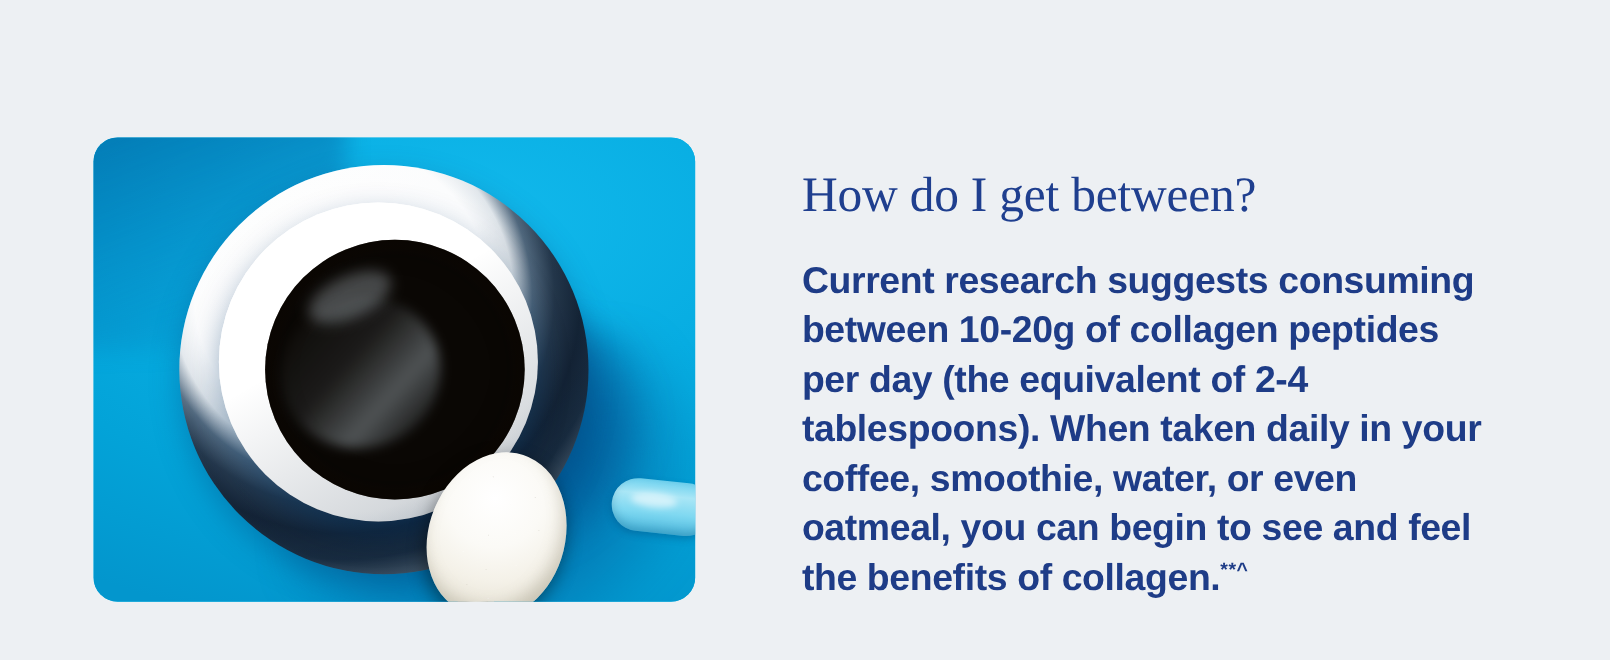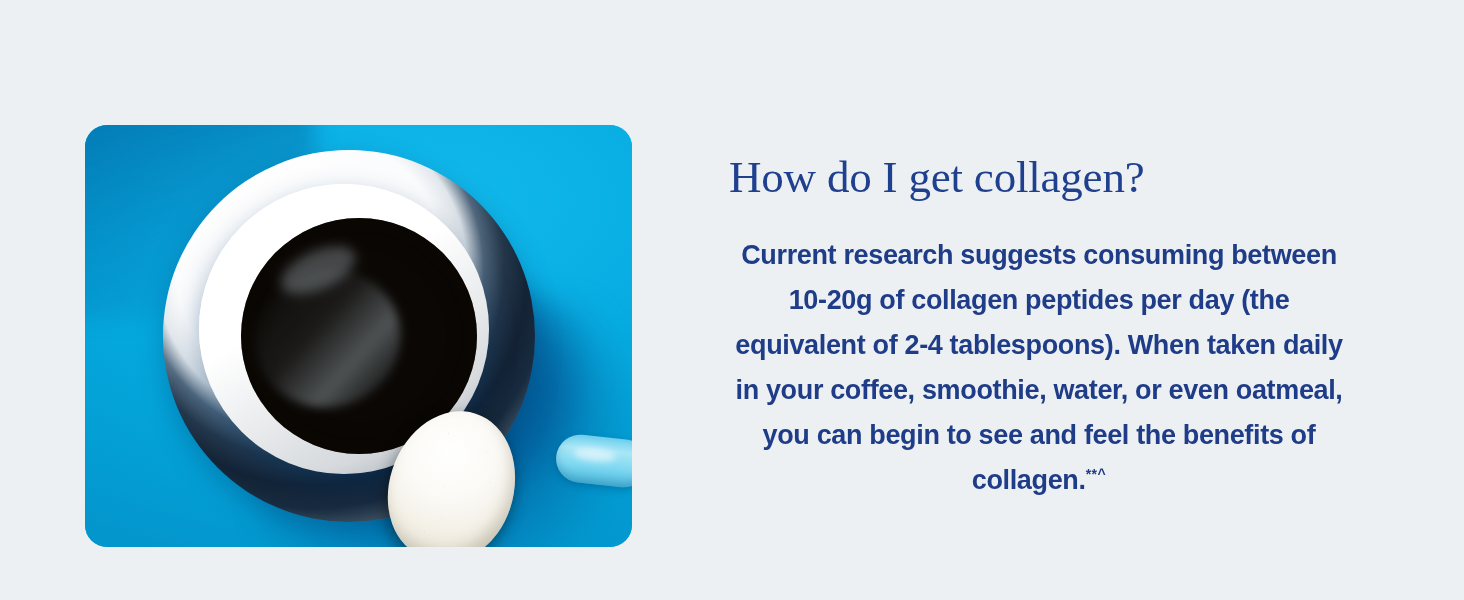--- a/index.html
+++ b/index.html
@@ -305,26 +305,25 @@
     font-weight: 400;
     line-height: 1.12;
     color: #1f3f8f;
     letter-spacing: -0.2px;
     white-space: nowrap;
   }
 
   .body-copy {
     margin-top: 31px;
     font-family: "Liberation Sans", sans-serif;
-    font-size: 27px;
+    font-size: 34px;
     font-weight: 700;
     line-height: 45px;
     color: #1e3c87;
     letter-spacing: -0.35px;
-    text-align: center;
   }
 
   .footnote-mark {
     font-size: 0.52em;
     vertical-align: super;
     line-height: 0;
     letter-spacing: 0.5px;
   }
 </style>
 </head>
@@ -358,20 +357,20 @@
         <div class="spoon-neck"></div>
         <div class="spoon-handle"></div>
         <div class="spoon-bowl">
           <div class="spoon-bowl-texture"></div>
         </div>
       </div>
     </div>
   </figure>
 
   <div class="copy">
-    <h2 class="headline">How do I get collagen?</h2>
+    <h2 class="headline">How do I get between?</h2>
 
     <p class="body-copy">
       <span>Current research suggests consuming between 10-20g of collagen peptides per day (the equivalent of 2-4 tablespoons). When taken daily in your coffee, smoothie, water, or even oatmeal, you can begin to see and feel the benefits of collagen.</span><sup class="footnote-mark">**^</sup>
     </p>
   </div>
 
 </section>
 
 </body></html>

